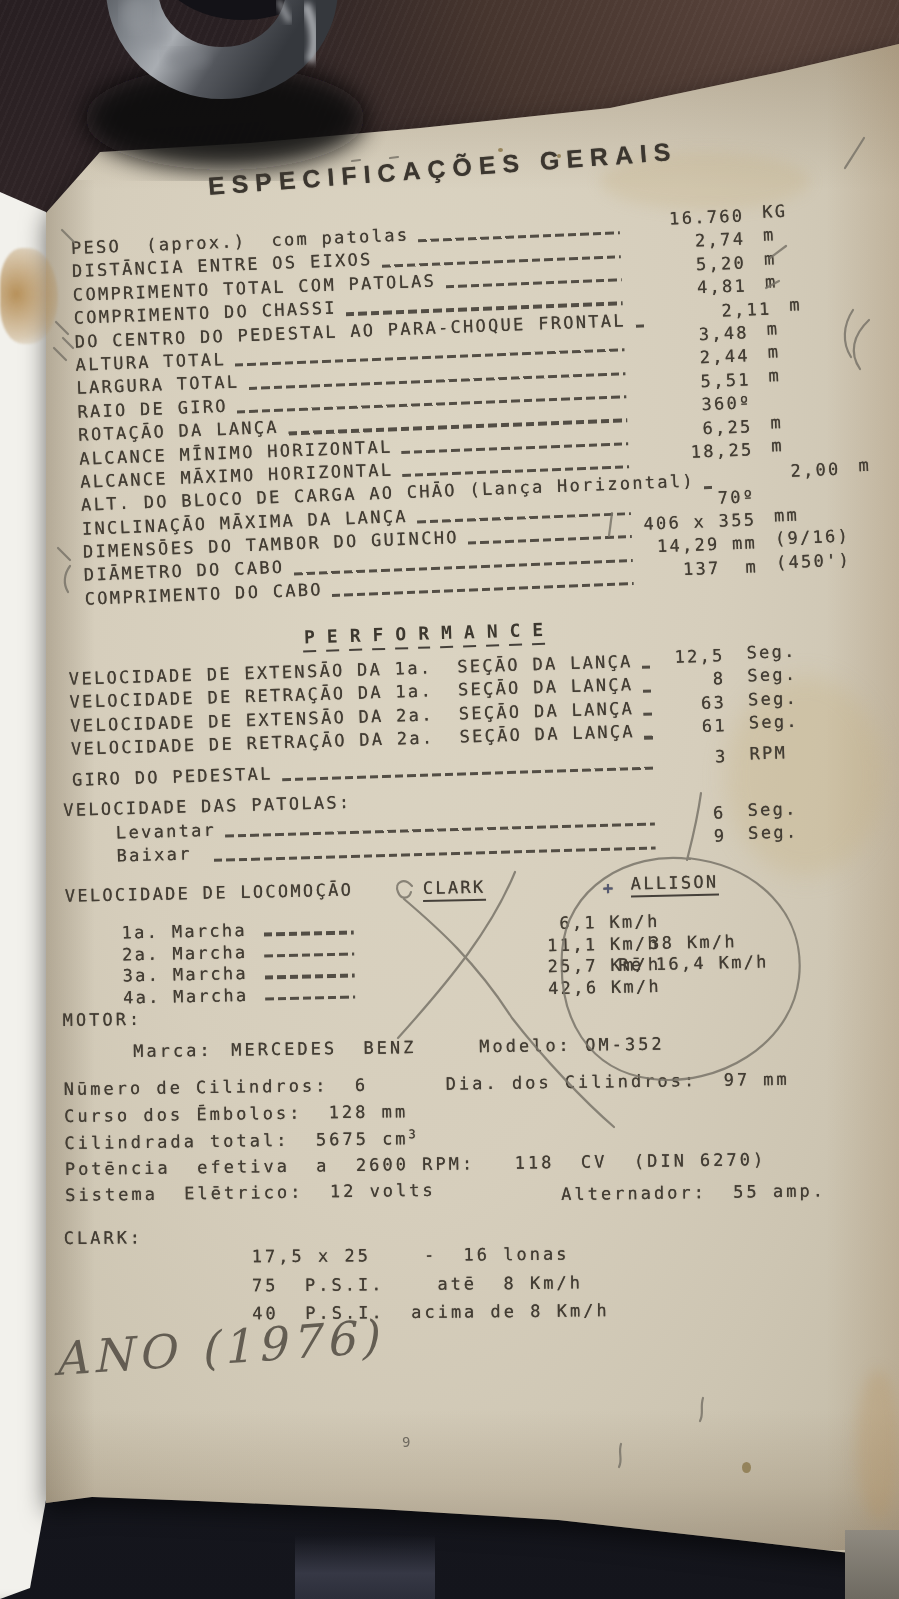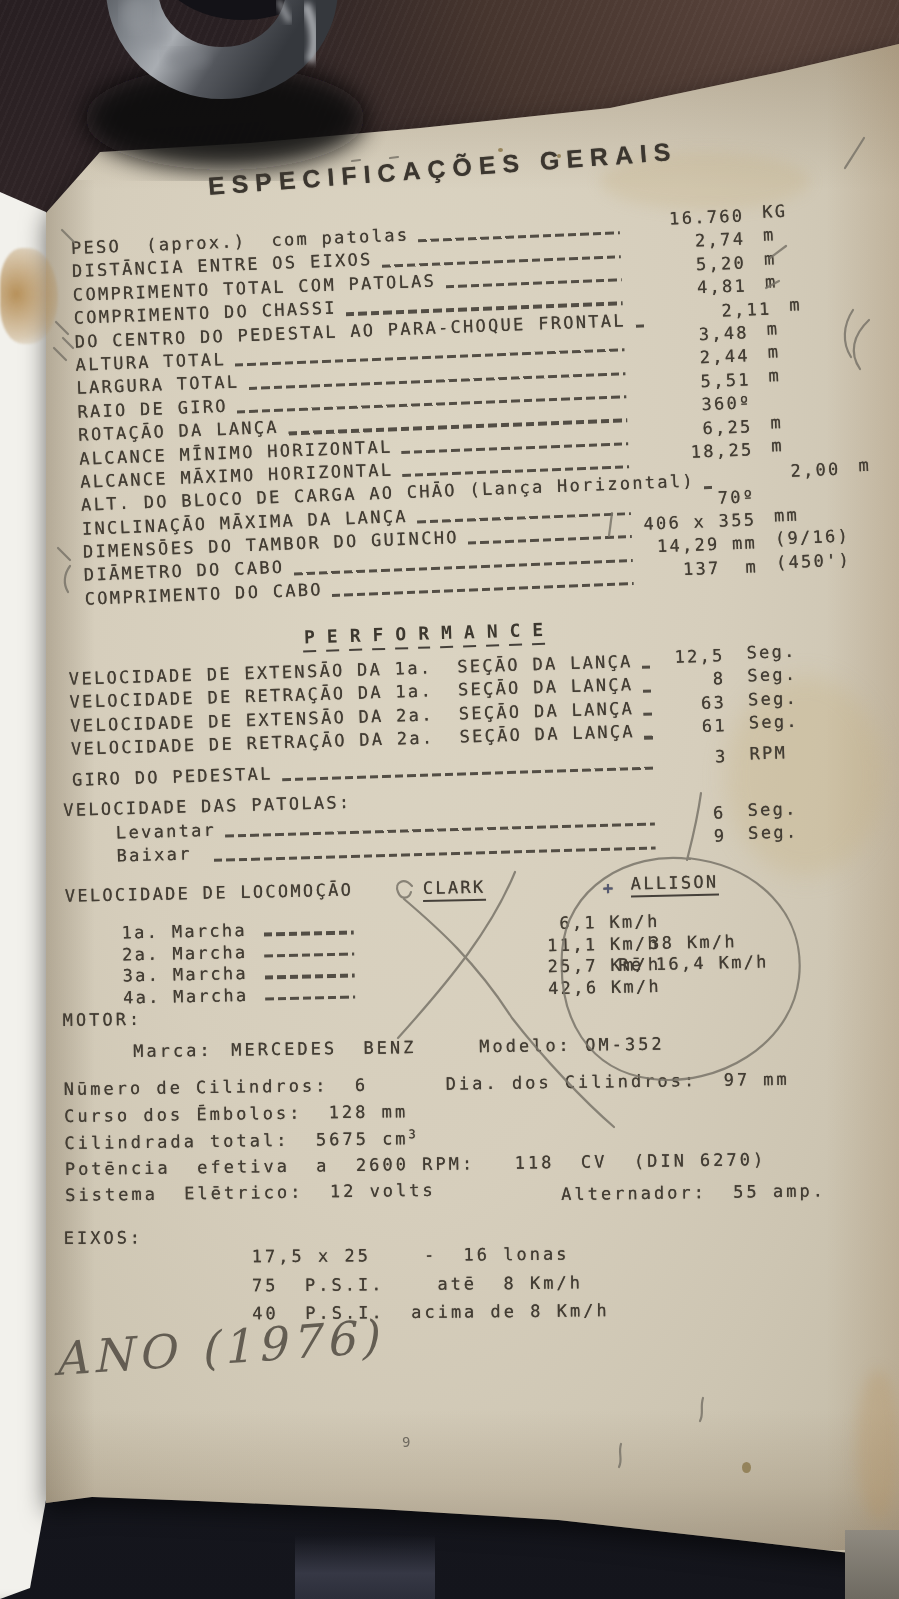--- a/index.html
+++ b/index.html
@@ -375,21 +375,21 @@
       <div class="mrows">
         <div class="mline two"><span class="t">Nūmero de Cilindros:  6</span><span class="m-right1 t">Dia. dos Cilindros:  97 mm</span></div>
         <div class="mline"><span class="t">Curso dos Ēmbolos:  128 mm</span></div>
         <div class="mline"><span class="t">Cilindrada total:  5675 cm</span><sup class="m-sup">3</sup></div>
         <div class="mline"><span class="t">Potēncia  efetiva  a  2600 RPM:   118  CV  (DIN 6270)</span></div>
         <div class="mline two"><span class="t">Sistema  Elētrico:  12 volts</span><span class="m-right2 t">Alternador:  55 amp.</span></div>
       </div>
     </div>
 
     <div class="blk b-pneus">
-      <div class="mline ph"><span class="t">EIXOS:</span></div>
+      <div class="mline ph"><span class="t">CLARK:</span></div>
       <div class="pline first t">17,5 x 25    -  16 lonas</div>
       <div class="pline t">75  P.S.I.    atē  8 Km/h</div>
       <div class="pline t">40  P.S.I.  acima de 8 Km/h</div>
     </div>
 
     <div class="blk b-ano ano t">ANO (1976)</div>
     <div class="blk b-pagenum pagenum t">9</div>
   </div>
 
   <svg class="pencil" width="899" height="1599" viewBox="0 0 899 1599">

